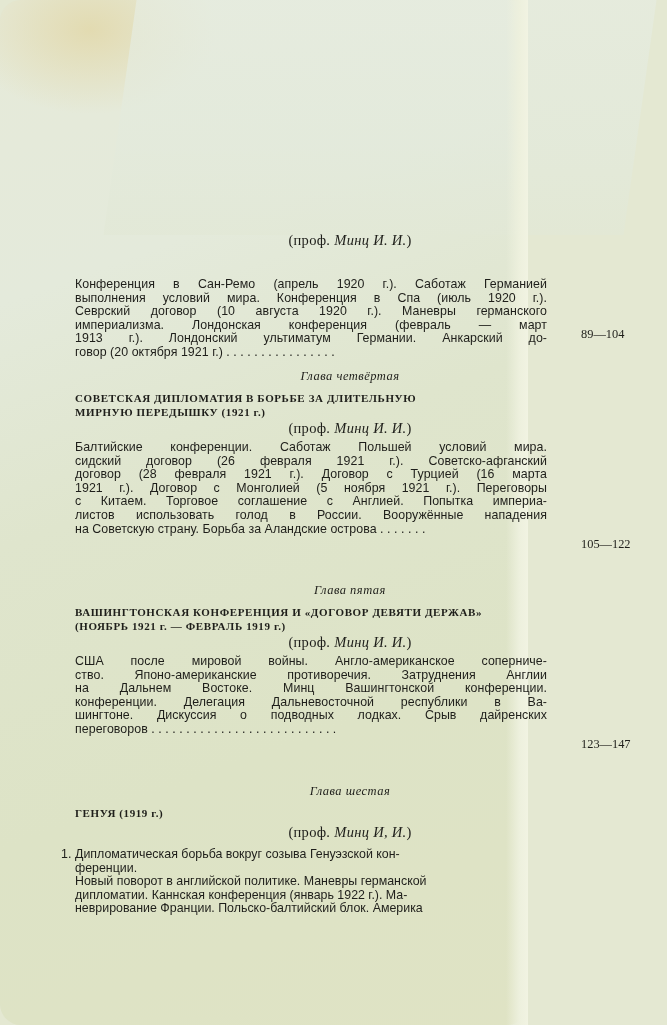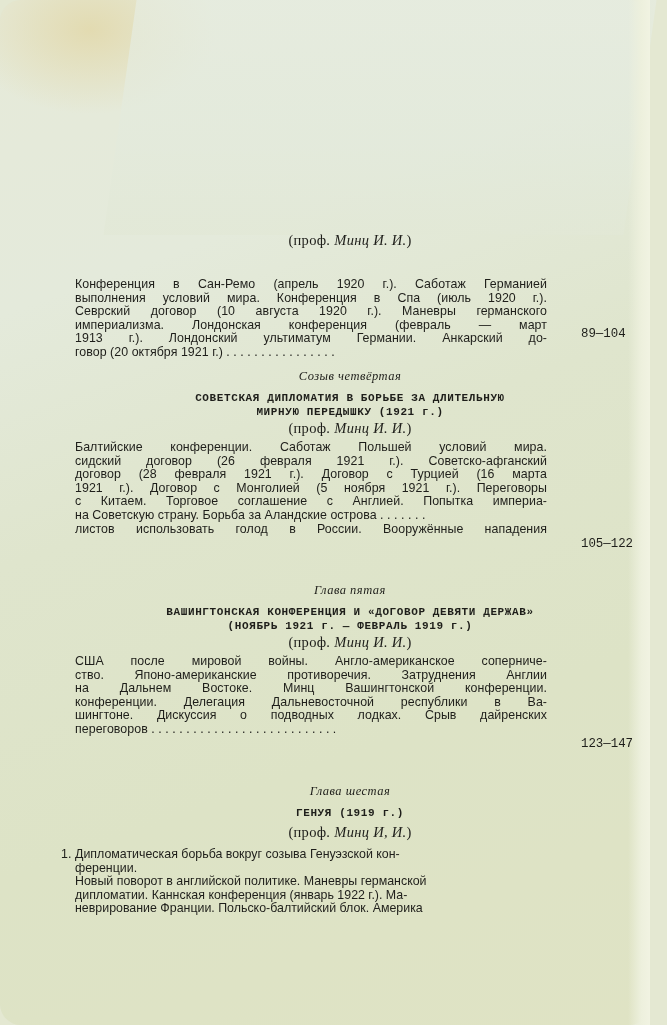--- a/index.html
+++ b/index.html
@@ -4,21 +4,21 @@
   <style>
     html, body { margin: 0; padding: 0; }
     body {
       width: 667px; height: 1025px; overflow: hidden;
       background: #e4e8d2;
       position: relative;
       font-family: "Liberation Serif", "DejaVu Serif", serif;
       color: #1e1e1a;
     }
     .page {
-      position: absolute; left: 0; top: 0; width: 650px; height: 1025px;
+      position: absolute; left: 0; top: 0; width: 528px; height: 1025px;
       background:
         radial-gradient(ellipse 180px 120px at 90px 30px, rgba(226,216,170,0.85), rgba(226,216,170,0) 70%),
         linear-gradient(160deg, #e6ead9 0%, #e4eadb 25%, #dfe5cd 45%, #dde3c6 70%, #dfe3c4 100%);
       border-radius: 21px;
     }
     .flap {
       position: absolute; left: 120px; top: 0; width: 520px; height: 235px;
       background: linear-gradient(180deg, #e6ece0 0%, #e3eadc 60%, #e2e8d6 100%);
       transform: skewX(-8deg);
       opacity: 0.75;
@@ -33,35 +33,35 @@
     .author {
       position: absolute; left: 0; width: 550px; text-align: center;
       font-size: 14.5px; letter-spacing: 0.3px;
     }
     .author i { font-style: italic; }
     .chapter-label {
       position: absolute; left: 0; width: 550px; text-align: center;
       font-style: italic; font-size: 12.5px; letter-spacing: 0.5px;
     }
     .chapter-title {
-      position: absolute; left: 0; width: 550px; text-align: center;
+      position: absolute; left: 0; width: 550px; text-align: left;
       font-weight: bold; font-size: 11px; line-height: 14px; letter-spacing: 0.6px;
-      font-family: Liberation Mono, monospace;
+      font-family: Liberation Serif, serif;
     }
     .para {
       position: absolute; left: 0; width: 472px;
       font-family: "Liberation Sans", "DejaVu Sans", sans-serif;
       font-size: 12.4px; line-height: 13.6px; text-align: justify;
       letter-spacing: 0.05px;
     }
     .para .line { display: block; white-space: nowrap; text-align-last: justify; }
     .para .line.last { text-align-last: left; }
     .pages {
       position: absolute; left: 506px; width: 50px;
-      font-family: Liberation Mono, monospace;
+      font-family: Liberation Serif, serif;
       font-size: 12.4px; white-space: nowrap;
     }
     .numbered {
       position: absolute; left: -14px; width: 486px;
       font-family: Liberation Sans, sans-serif;
       font-size: 12.4px; line-height: 13.6px;
     }
     .numbered .num { display: inline-block; width: 14px; }
     .numbered .line { display: block; white-space: nowrap; }
     .numbered .indent { padding-left: 14px; }
@@ -82,37 +82,37 @@
     <div class="para" style="top:258px;margin-top:20px;">
       <span class="line">Конференция в Сан-Ремо (апрель 1920 г.). Саботаж Германией</span>
       <span class="line">выполнения условий мира. Конференция в Спа (июль 1920 г.).</span>
       <span class="line">Севрский договор (10 августа 1920 г.). Маневры германского</span>
       <span class="line">империализма. Лондонская конференция (февраль — март</span>
       <span class="line">1913 г.). Лондонский ультиматум Германии. Анкарский до-</span>
       <span class="line last">говор (20 октября 1921 г.) . . . . . . . . . . . . . . . .</span>
     </div>
     <div class="pages" style="top:327px;">89—104</div>
 
-    <div class="chapter-label" style="top:369px;">Созыв четвёртая</div>
+    <div class="chapter-label" style="top:369px;">Глава четвёртая</div>
     <div class="chapter-title" style="top:391px;">
       <div>СОВЕТСКАЯ ДИПЛОМАТИЯ В БОРЬБЕ ЗА ДЛИТЕЛЬНУЮ</div>
       <div>МИРНУЮ ПЕРЕДЫШКУ (1921 г.)</div>
     </div>
     <div class="author" style="top:420px;">
       <span>(проф.</span>
       <i>Минц И. И.</i><span>)</span>
     </div>
     <div class="para" style="top:441px;">
       <span class="line">Балтийские конференции. Саботаж Польшей условий мира.</span>
       <span class="line">сидский договор (26 февраля 1921 г.). Советско-афганский</span>
       <span class="line">договор (28 февраля 1921 г.). Договор с Турцией (16 марта</span>
       <span class="line">1921 г.). Договор с Монголией (5 ноября 1921 г.). Переговоры</span>
       <span class="line">с Китаем. Торговое соглашение с Англией. Попытка империа-</span>
+      <span class="line">листов использовать голод в России. Вооружённые нападения</span>
       <span class="line last">на Советскую страну. Борьба за Аландские острова . . . . . . .</span>
-      <span class="line">листов использовать голод в России. Вооружённые нападения</span>
     </div>
     <div class="pages" style="top:537px;">105—122</div>
 
     <div class="chapter-label" style="top:583px;">Глава пятая</div>
     <div class="chapter-title" style="top:605px;">
       <div>ВАШИНГТОНСКАЯ КОНФЕРЕНЦИЯ И «ДОГОВОР ДЕВЯТИ ДЕРЖАВ»</div>
       <div>(НОЯБРЬ 1921 г. — ФЕВРАЛЬ 1919 г.)</div>
     </div>
     <div class="author" style="top:634px;">
       <span>(проф.</span>

